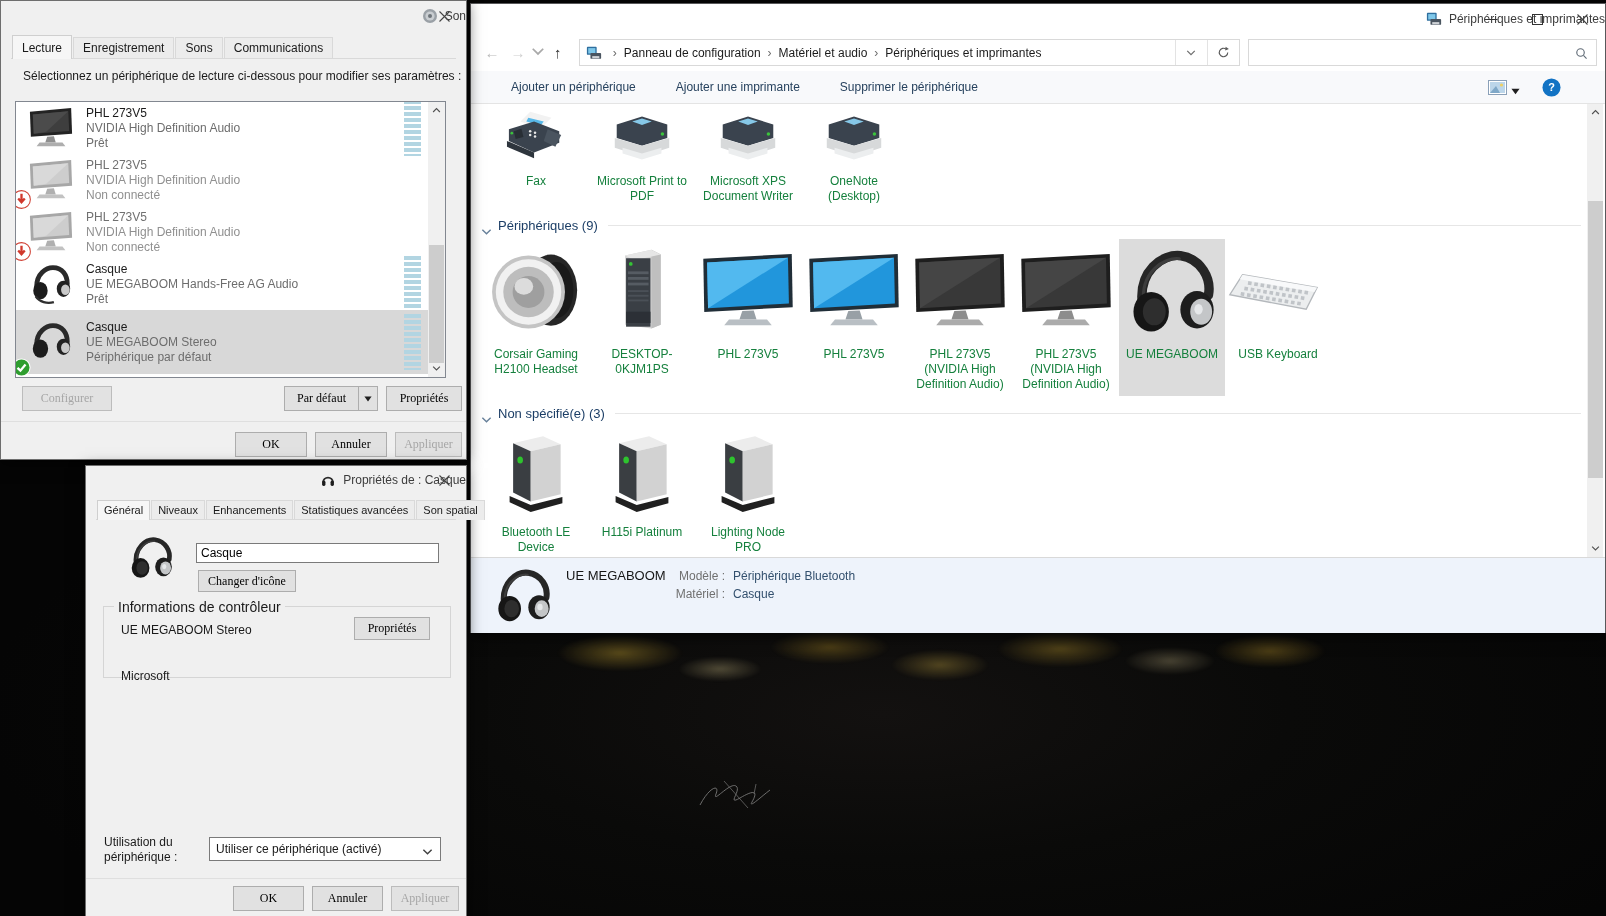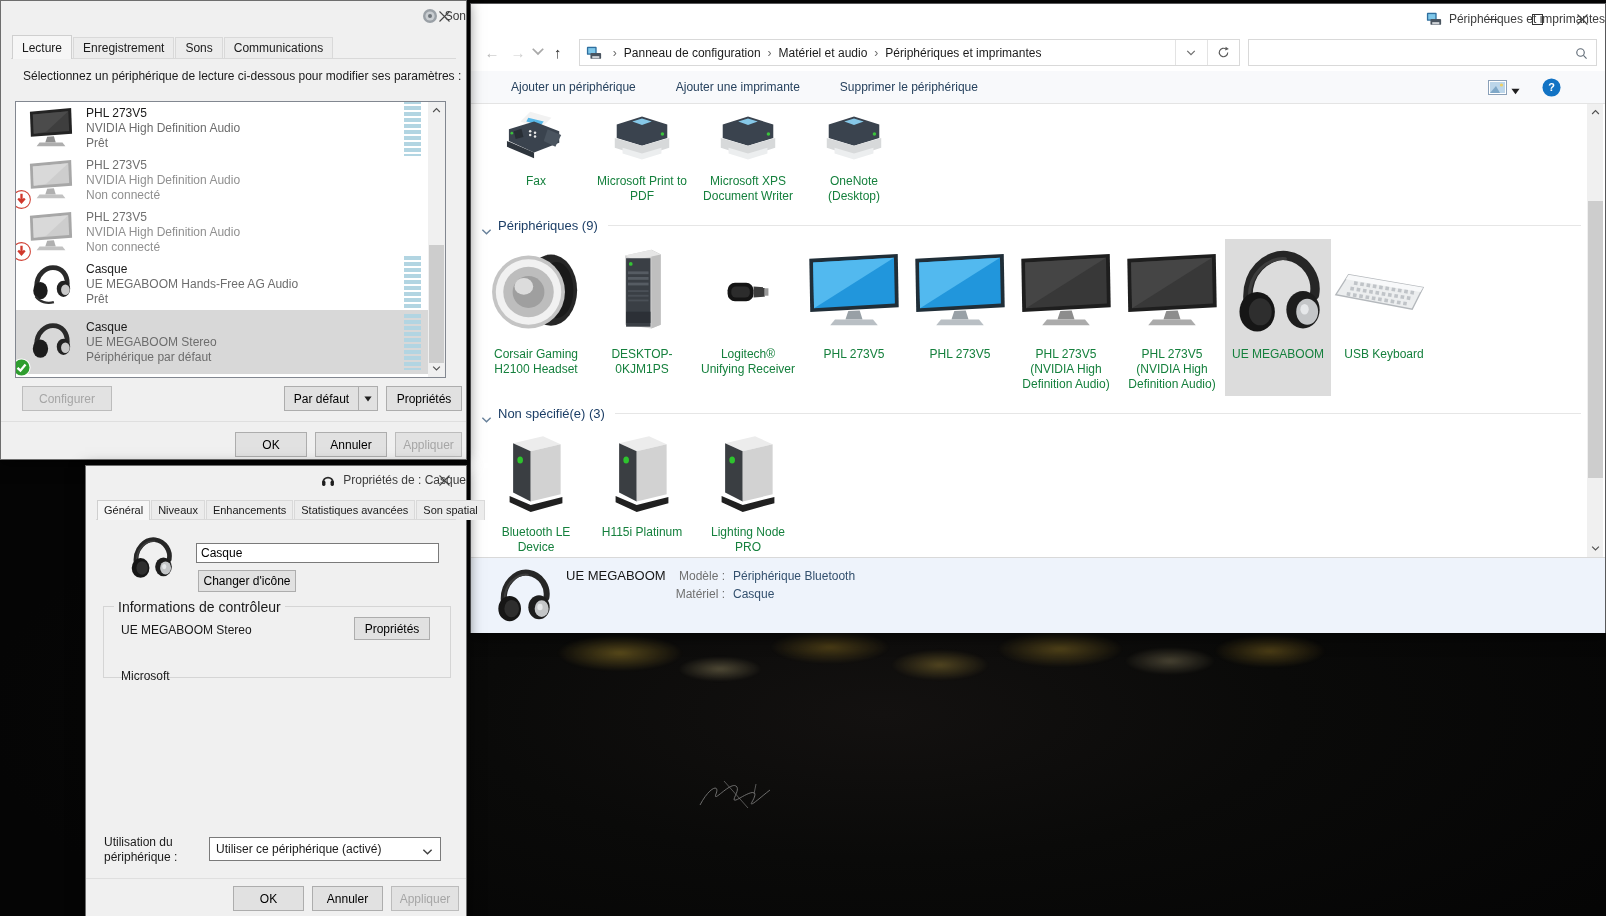--- a/index.html
+++ b/index.html
@@ -16,21 +16,21 @@
   .titlebar .t-icon svg { width:100%; height:100%; }
   .t-title { color:#3c3c3c; }
   .close-x { position:absolute; top:0; right:0; width:44px; height:30px; display:flex; align-items:center; justify-content:center; }
   .close-x svg { width:11px; height:11px; }
   
   .tabstrip { display:flex; align-items:flex-end; padding-left:11px; height:22px; position:relative; }
   .tabstrip:after { content:""; position:absolute; left:10px; right:10px; bottom:0; border-bottom:1px solid #d9d9d9; }
   .tab { font-size:12px; padding:3px 9px 4px; background:#ececec; border:1px solid #d9d9d9; border-bottom:none; margin-right:1px; position:relative; color:#1a1a1a; white-space:nowrap; }
   .tab.active { background:#f6f6f6; padding-top:5px; z-index:2; border-color:#cfcfcf; }
   .btn { position:absolute; background:#e1e1e1; border:1px solid #adadad; font-size:12px; color:#000;
-         display:flex; align-items:center; justify-content:center; font-family:Liberation Sans, sans-serif; }
+         display:flex; align-items:center; justify-content:center; font-family:Liberation Serif, serif; }
   .btn.disabled { color:#a6a6a6; border-color:#bcbcbc; background:#e2e2e2; }
   .footer-sep { position:absolute; left:0; right:0; border-top:1px solid #dfdfdf; }
 
   
   #sound-win { left:0; top:0; width:467px; height:460px; z-index:30; }
   #snd-tabs { margin-top:6px; }
   #snd-instruction { position:absolute; left:22px; top:68px; font-size:12px; }
   #snd-list { position:absolute; left:14px; top:100px; width:431px; height:277px; background:#fff; border:1px solid #828790; overflow:hidden; }
   .snd-row { position:relative; height:52px; display:flex; align-items:center; padding-left:12px; }
   .snd-row.selected { height:64px; background:#d8d8d8; }
@@ -360,31 +360,20 @@
               <rect x="17" y="47" width="22" height="2" fill="#4a5057"></rect>
               <rect x="17" y="52" width="22" height="2" fill="#4a5057"></rect>
               <rect x="17" y="57" width="22" height="2" fill="#4a5057"></rect>
               <rect x="15" y="70" width="26" height="12" fill="#2c3036"></rect>
               <circle cx="20" cy="19" r="2" fill="#35c435"></circle>
             </svg>
           </div>
           <div class="tile-label">DESKTOP-0KJM1PS</div>
         </div>
 
-        <div class="tile">
-          <div class="tile-icon">
-            <svg viewBox="0 0 56 36" width="52" height="34">
-              <rect x="6" y="8" width="28" height="20" rx="8" fill="#141414"></rect>
-              <rect x="10" y="12" width="20" height="12" rx="5" fill="#2c2c2c"></rect>
-              <polygon points="34,12 46,13 46,23 34,24" fill="#3c3c3c"></polygon>
-              <rect x="46" y="14" width="4" height="8" fill="#9a9a9a"></rect>
-            </svg>
-          </div>
-          <div class="tile-label">Logitech® Unifying Receiver</div>
-        </div>
 
         <div class="tile">
           <div class="tile-icon">
             <svg viewBox="0 0 100 82" width="96" height="78">
               <polygon points="3,6 96,1 97,57 4,62" fill="#202e38"></polygon>
               <polygon points="7,10 92,5 93,53 8,58" fill="#2196dc"></polygon>
               <polygon points="7,10 92,5 8,58" fill="#52b9ef"></polygon>
               <polygon points="44,61 56,60.5 59,70 41,70" fill="#98a0a6"></polygon>
               <polygon points="30,70 70,70 75,76 25,76" fill="#b9bfc4"></polygon>
             </svg>

